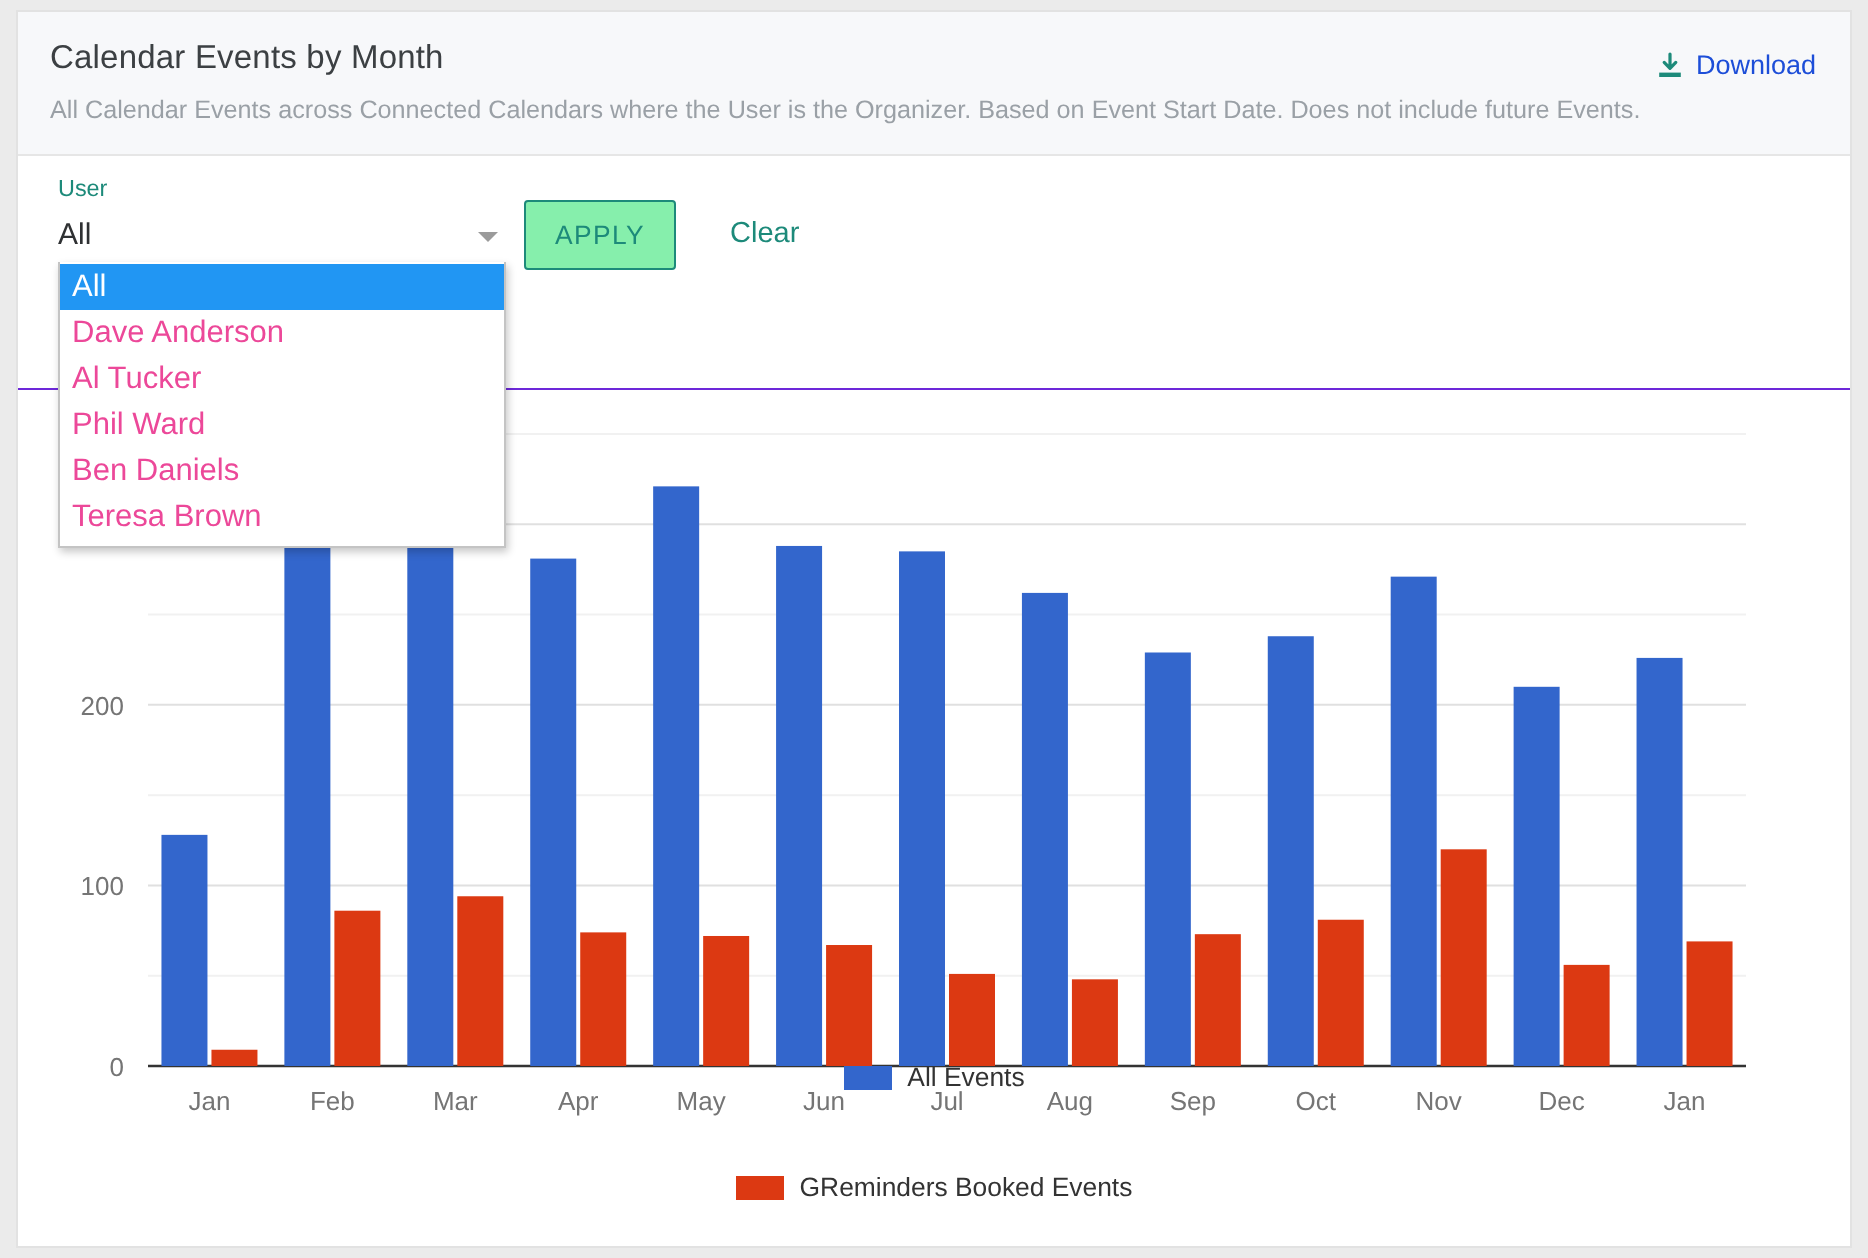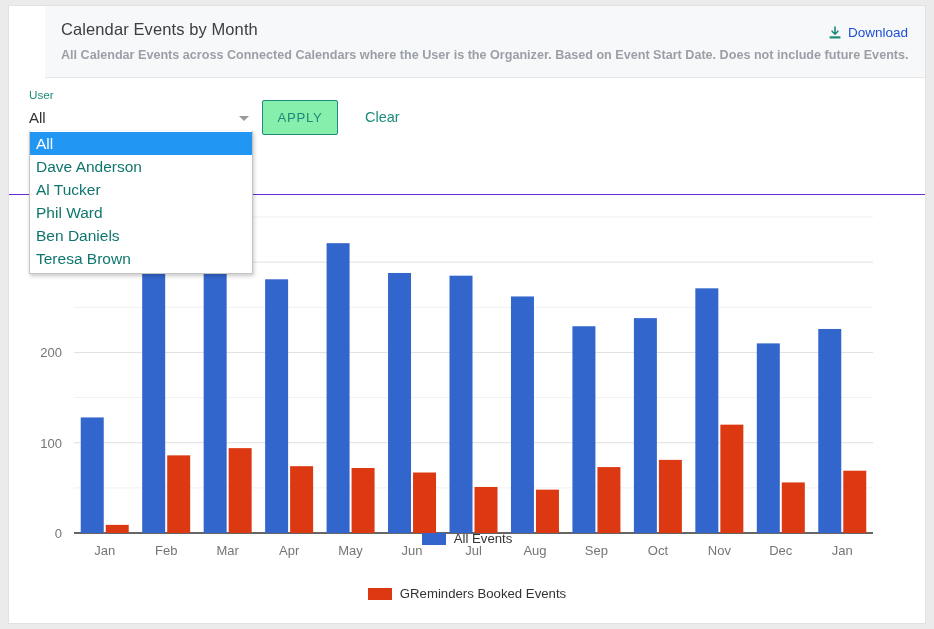--- a/index.html
+++ b/index.html
@@ -29,34 +29,33 @@
   }
 
   
   #card-header {
     position: relative;
     height: 72px;
     background: #f7f8fa;
     border-bottom: 1px solid #e6e6e6;
     box-sizing: border-box;
     padding: 13px 16px 0 16px;
-    margin-left: 36px;
   }
   #report-title {
     font-size: 16.5px;
     color: #3c4043;
     font-weight: 400;
     letter-spacing: .1px;
     line-height: 20px;
   }
   #report-subtitle {
     margin-top: 9px;
     font-size: 12.6px;
     color: #9aa0a6;
-    font-weight: 700;
+    font-weight: 400;
     line-height: 15px;
   }
   #download-link {
     position: absolute;
     right: 17px;
     top: 19px;
     display: flex;
     align-items: center;
     gap: 6px;
     color: #1d4ed8;
@@ -117,21 +116,21 @@
     background: #ffffff;
     border: 1px solid #c4c4c4;
     border-top: none;
     box-shadow: 1px 2px 4px rgba(0,0,0,.22);
     z-index: 40;
     padding: 1px 0 3px 0;
     box-sizing: border-box;
   }
   .dropdown-option {
     font-size: 15.5px;
-    color: #0f766e;
+    color: #ec4899;
     line-height: 23px;
     height: 23px;
     padding: 0 4px 0 6px;
     cursor: pointer;
     white-space: nowrap;
     overflow: hidden;
   }
   .dropdown-option.selected {
     background: #2196f3;
     color: #ffffff;

